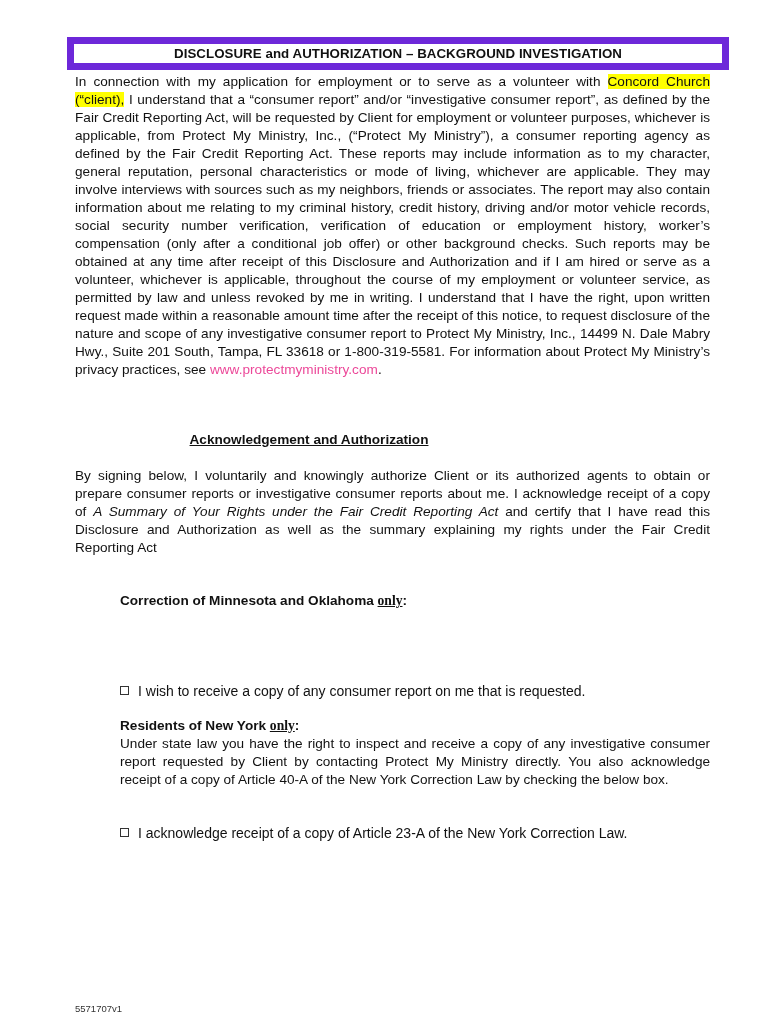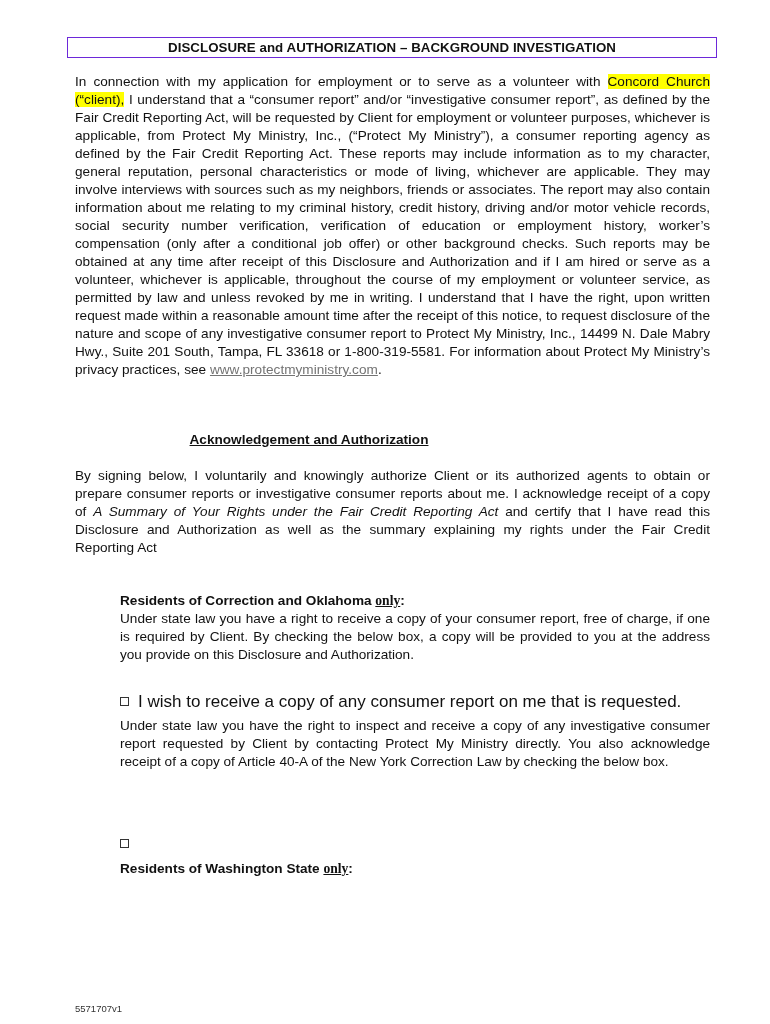--- a/index.html
+++ b/index.html
@@ -2,67 +2,66 @@
 <html><head>
   <meta charset="utf-8">
   <style>
     html, body { margin: 0; padding: 0; background: #ffffff; }
     body {
       width: 770px; height: 1024px; position: relative; overflow: hidden;
       font-family: "Liberation Sans", sans-serif; color: #111;
     }
     .title-box {
       position: absolute; left: 67px; top: 37px; width: 648px; height: 19px;
-      border: 1px solid #6d28d9; text-align: center;
+      border: 7px solid #6d28d9; text-align: center;
       font-weight: bold; font-size: 13.3px; line-height: 19px; letter-spacing: 0.05px;
     }
     .para {
       position: absolute; left: 75px; width: 635px;
       font-size: 13.6px; line-height: 18px; text-align: justify;
       text-align-last: left; letter-spacing: 0.02px;
     }
     .hl { background: #ffff00; }
-    a.link { color: #737373; text-decoration: underline; }
+    a.link { color: #ec4899; }
     .section-heading {
       position: absolute; left: 0; width: 618px; text-align: center;
       font-weight: bold; font-size: 13.6px; line-height: 18px; text-decoration: underline;
     }
     .block { position: absolute; left: 120px; width: 590px; font-size: 13.6px; line-height: 18px; text-align: justify; text-align-last: left; }
     .block .hd { font-weight: bold; }
     .block .hd u { text-decoration: underline; font-family: Liberation Serif, serif; }
-    .check-row { position: absolute; left: 120px; width: 600px; font-size: 17px; line-height: 18px; margin-top: 11px; }
+    .check-row { position: absolute; left: 120px; width: 600px; font-size: 14px; line-height: 18px; }
     .cbox {
       display: inline-block; width: 7px; height: 7px; border: 1px solid #333;
       margin-right: 9px; vertical-align: 1px; cursor: pointer;
     }
     .footer { position: absolute; left: 75px; top: 1003px; font-size: 9.5px; color: #333; }
   </style>
 </head>
 <body>
 
 <div class="title-box">DISCLOSURE and AUTHORIZATION – BACKGROUND INVESTIGATION</div>
 
 <div class="para" style="top:73px;"><span>In connection with my application for employment or to serve as a volunteer with </span><span class="hl">Concord Church (“client),</span><span> I understand that a “consumer report” and/or “investigative consumer report”, as defined by the Fair Credit Reporting Act, will be requested by Client for employment or volunteer purposes, whichever is applicable, from Protect My Ministry, Inc., (“Protect My Ministry”), a consumer reporting agency as defined by the Fair Credit Reporting Act.  These reports may include information as to my character, general reputation, personal characteristics or mode of living, whichever are applicable. They may involve interviews with sources such as my neighbors, friends or associates. The report may also contain information about me relating to my criminal history, credit history, driving and/or motor vehicle records, social security number verification, verification of education or employment history, worker’s compensation (only after a conditional job offer) or other background checks. Such reports may be obtained at any time after receipt of this Disclosure and Authorization and if I am hired or serve as a volunteer, whichever is applicable, throughout the course of my employment or volunteer service, as permitted by law and unless revoked by me in writing.  I understand that I have the right, upon written request made within a reasonable amount time after the receipt of this notice, to request disclosure of the nature and scope of any investigative consumer report to Protect My Ministry, Inc., 14499 N. Dale Mabry Hwy., Suite 201 South, Tampa, FL 33618 or 1-800-319-5581.  For information about Protect My Ministry’s privacy practices, see </span><a class="link">www.protectmyministry.com</a><span>.</span></div>
 
 <div class="section-heading" style="top:431px;">Acknowledgement and Authorization</div>
 
 <div class="para" style="top:467px;"><span>By signing below, I voluntarily and knowingly authorize Client or its authorized agents to obtain or prepare consumer reports or investigative consumer reports about me.  I acknowledge receipt of a copy of </span><i>A Summary of Your Rights under the Fair Credit Reporting Act</i><span> and certify that I have read this Disclosure and Authorization as well as the summary explaining my rights under the Fair Credit Reporting Act</span></div>
 
 <div class="block" style="top:592px;">
-  <div class="hd"><span>Residents of Correction and Oklahoma </span><u>only</u><span>:</span></div>
-  <div>Under state law you have a right to receive a copy of your consumer report, free of charge, if one is required by Client.  By checking the below box, a copy will be provided to you at the address you provide on this Disclosure and Authorization.</div>
+  <div class="hd"><span>Correction of Minnesota and Oklahoma </span><u>only</u><span>:</span></div>
 </div>
 <div class="check-row" style="top:682px;">
   <span class="cbox"></span><span>I wish to receive a copy of any consumer report on me that is requested.</span>
 </div>
 
 <div class="block" style="top:717px;">
+  <div class="hd"><span>Residents of New York </span><u>only</u><span>:</span></div>
   <div>Under state law you have the right to inspect and receive a copy of any investigative consumer report requested by Client by contacting Protect My Ministry directly.  You also acknowledge receipt of a copy of Article 40-A of the New York Correction Law by checking the below box.</div>
 </div>
 <div class="check-row" style="top:824px;">
-  <span class="cbox"></span>
+  <span class="cbox"></span><span>I acknowledge receipt of a copy of Article 23-A of the New York Correction Law.</span>
 </div>
 
 <div class="block" style="top:860px;">
-  <div class="hd"><span>Residents of Washington State </span><u>only</u><span>:</span></div>
 </div>
 
 <div class="footer">5571707v1</div>
 
 </body></html>

